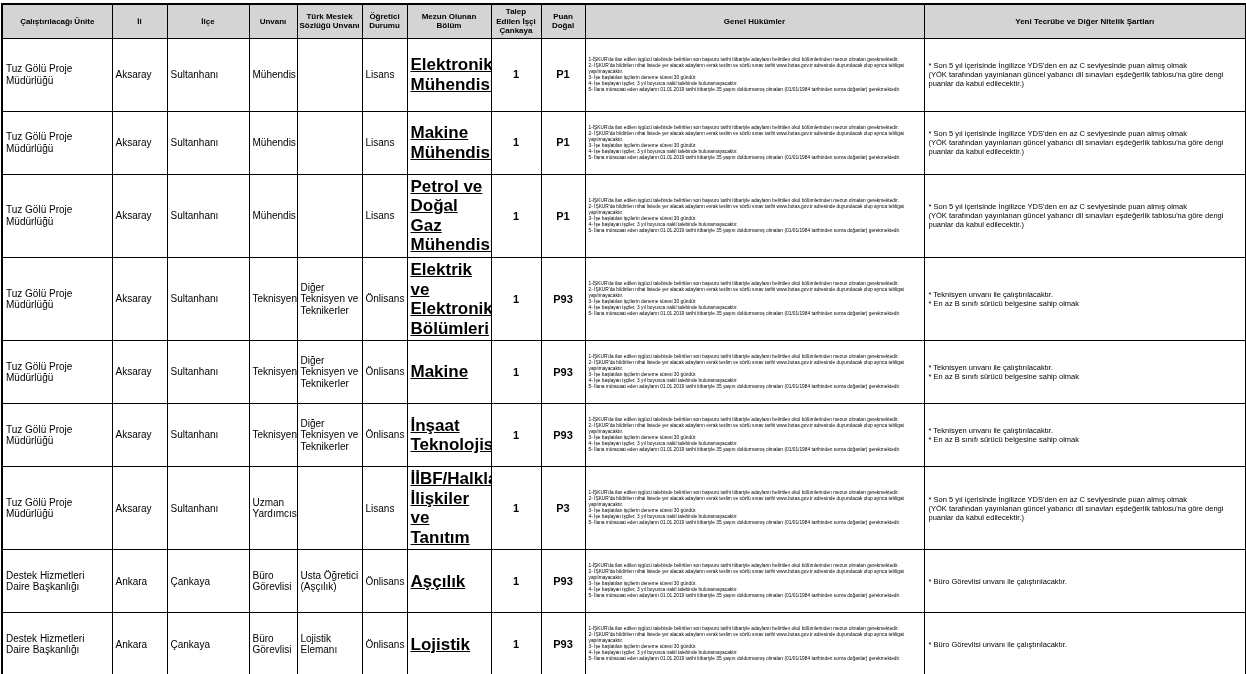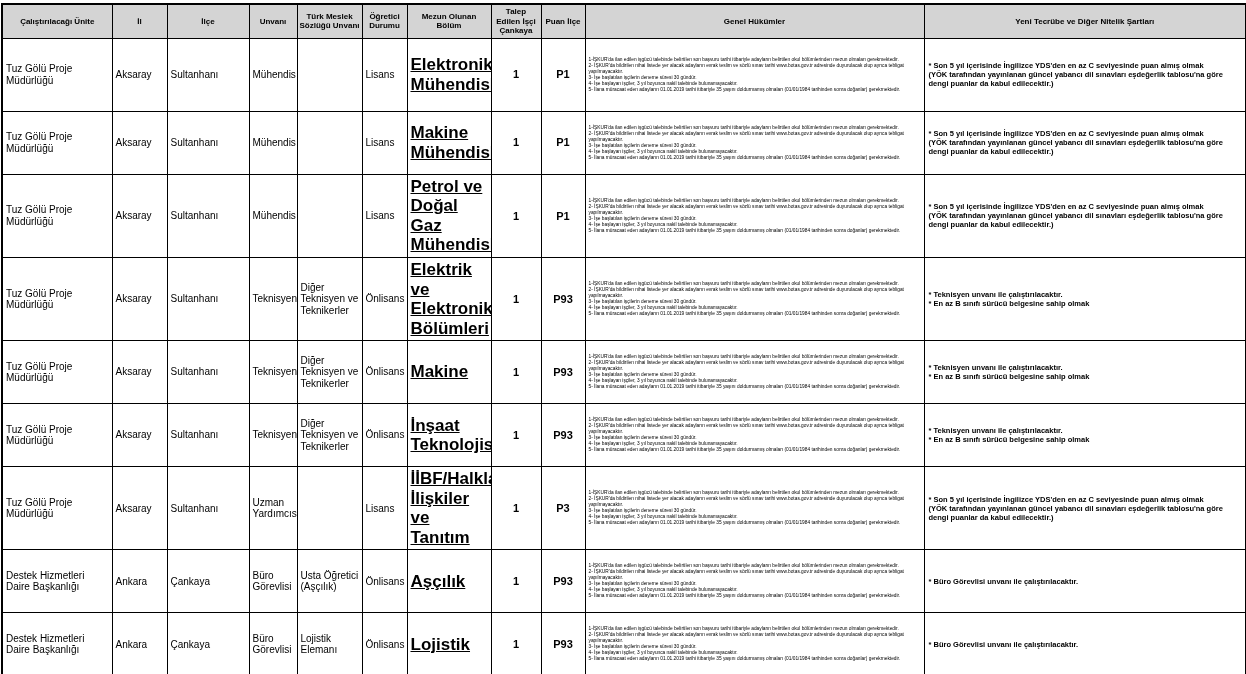--- a/index.html
+++ b/index.html
@@ -34,21 +34,21 @@
   }
   tbody tr { height: 63px; padding-left: 29px; }
   tbody tr.first { height: 73px; }
   tbody td { font-size: 10px; line-height: 1.15; padding: 2px 3px; }
   td.k-unit, td.k-province, td.k-district { text-align: left; }
   td.k-title, td.k-dictionary_title, td.k-education { }
   td.k-department { text-align: left; font-weight: bold; font-size: 17px; text-decoration: underline; }
   td.k-requested_workers, td.k-score_type { text-align: center; font-weight: bold; font-size: 11px; }
   td.k-general { font-size: 4.8px; line-height: 6px; padding: 2px 3px; text-align: left; }
   td.k-general div { margin: 0; }
-  td.k-quals { font-size: 7.5px; font-weight: bold; line-height: 9px; text-align: left; padding: 2px 4px; }
+  td.k-quals { font-size: 7.5px; font-weight: normal; line-height: 9px; text-align: left; padding: 2px 4px; }
 </style>
 </head>
 <body>
 
 <div class="doc">
   <table class="listing">
     <colgroup>
       <col style="width:110px">
         <col style="width:55px">
         <col style="width:82px">
@@ -64,21 +64,21 @@
     <thead>
       <tr>
           <th>Çalıştırılacağı Ünite</th>
           <th>İl</th>
           <th>İlçe</th>
           <th>Unvanı</th>
           <th>Türk Meslek Sözlüğü Unvanı</th>
           <th>Öğretici Durumu</th>
           <th>Mezun Olunan Bölüm</th>
           <th>Talep Edilen İşçi Çankaya</th>
-          <th>Puan İlçe</th>
+          <th>Puan Doğal</th>
           <th>Genel Hükümler</th>
           <th>Yeni Tecrübe ve Diğer Nitelik Şartları</th>
         </tr>
     </thead>
     <tbody>
         <tr class="first">
           <td class="k-unit">Tuz Gölü Proje Müdürlüğü</td>
           <td class="k-province">Aksaray</td>
           <td class="k-district">Sultanhanı</td>
           <td class="k-title">Mühendis</td>

